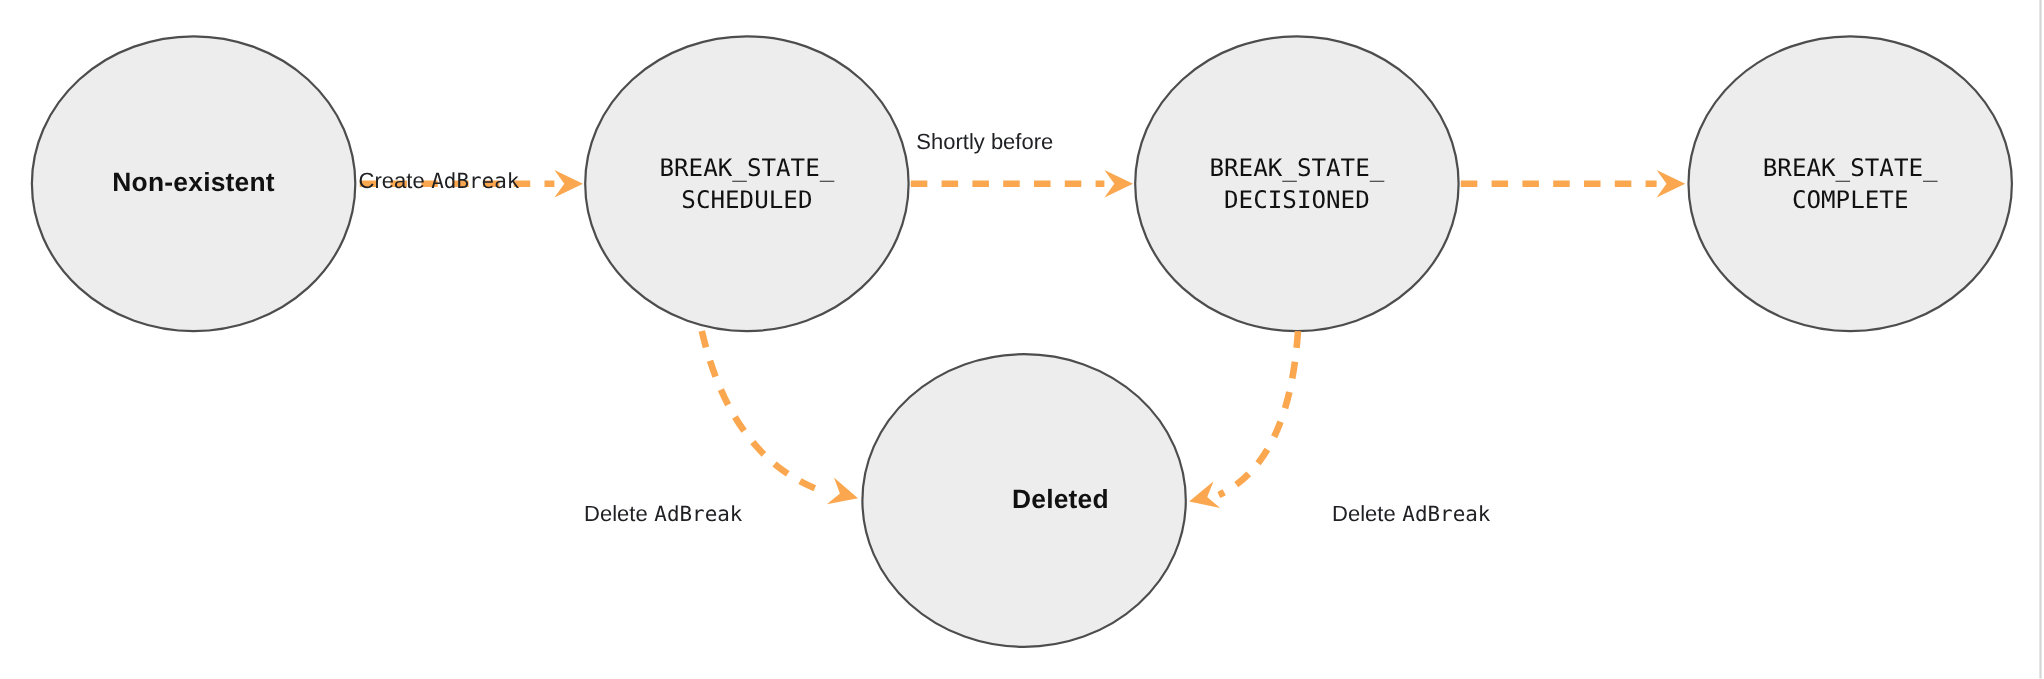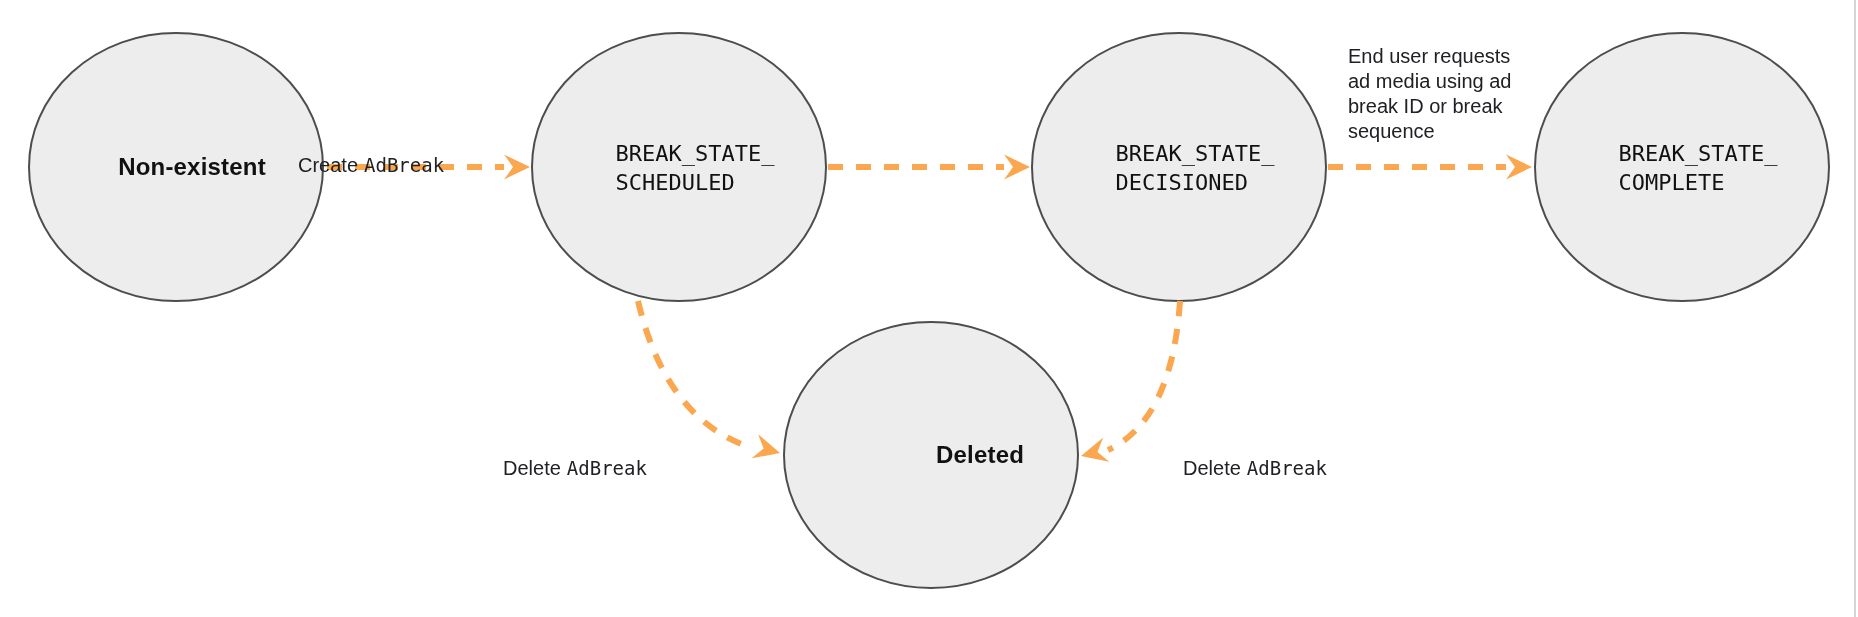--- a/index.html
+++ b/index.html
@@ -31,25 +31,24 @@
     stroke: var(--arrow, #FAA74F);
     stroke-width: 6;
     stroke-dasharray: 15 13;
   }
   .head { fill: var(--arrow, #FAA74F); stroke: none; }
   .edge-line { stroke: var(--edge-border, #D5D5D5); stroke-width: 2; }
 
   .node-label {
     position: absolute;
     transform: translate(-50%, -50%);
-    text-align: left;
+    text-align: center;
     color: var(--node-text, #111);
     white-space: pre-line;
     pointer-events: none;
-    margin-left: 16px;
   }
   .node-label.sans-node {
     font-family: "Liberation Sans", "DejaVu Sans", sans-serif;
     font-weight: bold;
     font-size: 24px;
     letter-spacing: 0.2px;
   }
   .node-label.mono-node {
     font-family: "DejaVu Sans Mono", "Liberation Mono", monospace;
     font-weight: normal;
@@ -62,21 +61,21 @@
     color: var(--label-text, #202124);
     font-size: 20px;
     line-height: 25px;
     white-space: pre-line;
   }
   .edge-label .sans { font-family: "Liberation Sans", "DejaVu Sans", sans-serif; }
   .edge-label .mono {
     font-family: "DejaVu Sans Mono", "Liberation Mono", monospace;
     font-size: 19px;
   }
-  .edge-label .row .sans { margin-right: 6px; }
+  .edge-label .row .sans { margin-right: 6px; margin-left: 28px; }
 </style>
 </head>
 <body>
 
 <div class="stage">
 
   <svg class="canvas" width="1858" height="617" viewBox="0 0 1858 617">
 
     <ellipse class="node" cx="176" cy="167" rx="147" ry="134"></ellipse>
     <ellipse class="node" cx="679" cy="167" rx="147" ry="134"></ellipse>
@@ -111,26 +110,23 @@
 COMPLETE</div>
   <div class="node-label sans-node" style="left:964px; top:455px;">Deleted</div>
 
   <div class="edge-label" style="left:298px; top:103px;">
     <span class="row">
       <span class="sans">Create</span><span class="mono">AdBreak</span>
     </span>
   </div>
 
   <div class="edge-label" style="left:833px; top:92px;">
+    <div class="sans">Shortly before</div>
   </div>
 
-  <div class="edge-label sans" style="left:1348px; top:44px;">End user requests
-ad media using ad
-break ID or break
-sequence</div>
 
   <div class="edge-label" style="left:503px; top:406px;">
     <span class="row">
       <span class="sans">Delete</span><span class="mono">AdBreak</span>
     </span>
   </div>
 
   <div class="edge-label" style="left:1183px; top:406px;">
     <span class="row">
       <span class="sans">Delete</span><span class="mono">AdBreak</span>

